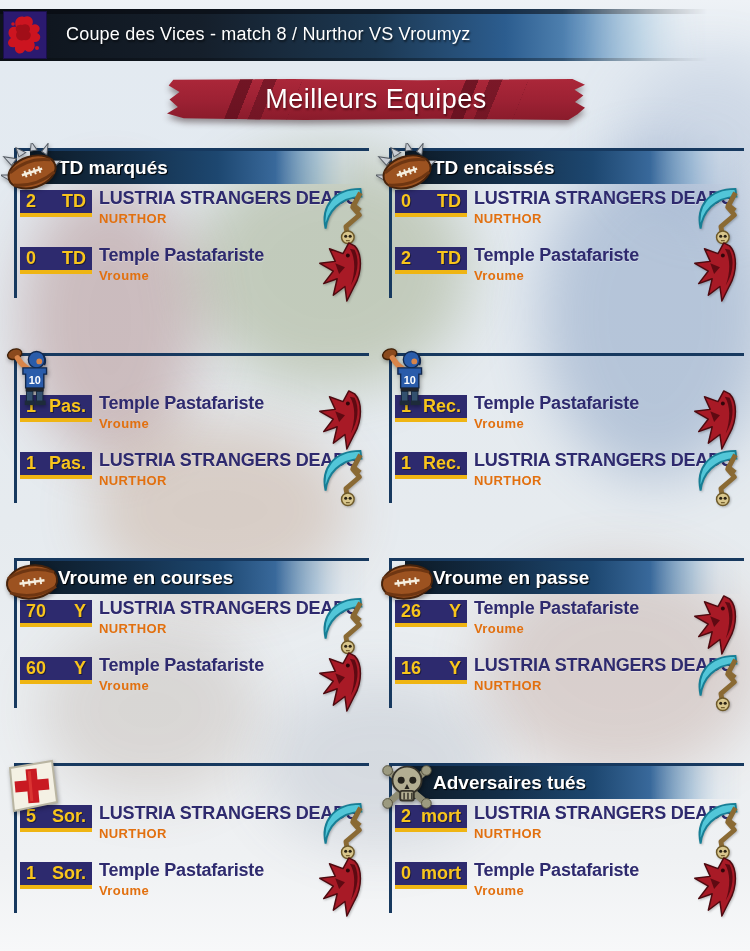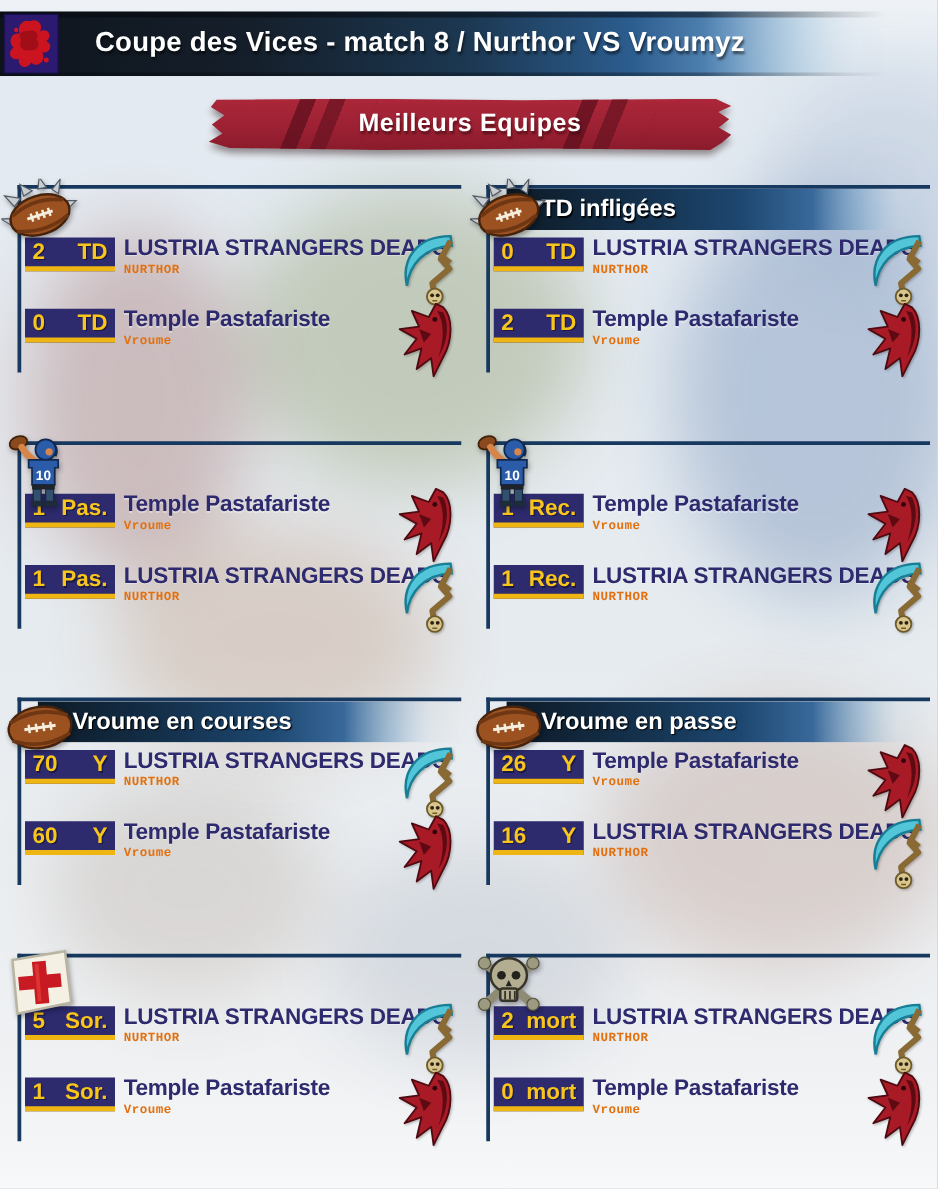--- a/index.html
+++ b/index.html
@@ -27,43 +27,43 @@
     box-shadow:inset 0 5px 0 rgba(5,8,12,.55), inset 0 -3px 0 rgba(5,8,12,.35);
     -webkit-mask-image:linear-gradient(90deg,#000 78%,rgba(0,0,0,.55) 88%,transparent 98%);
     mask-image:linear-gradient(90deg,#000 78%,rgba(0,0,0,.55) 88%,transparent 98%);
   }
   .app-logo{
     position:absolute;left:4px;top:3px;width:42px;height:46px;
     background:#2b1a70;box-shadow:0 0 0 1px #1a0f4a;
   }
   .app-logo svg{width:100%;height:100%;}
   .header-title{
-    position:absolute;left:76px;top:0;height:50px;display:flex;align-items:center;
-    color:#ffffff;font-size:22px;font-weight:bold;letter-spacing:.2px;
+    position:absolute;left:66px;top:0;height:50px;display:flex;align-items:center;
+    color:#ffffff;font-size:18px;font-weight:normal;letter-spacing:.2px;
     text-shadow:1px 2px 2px rgba(0,0,0,.55);white-space:nowrap;
   }
 
   
   .banner-wrap{position:absolute;left:167px;top:79px;width:418px;height:41px;
     filter:drop-shadow(0 4px 3px rgba(40,18,20,.45));}
   .banner{
     position:relative;width:100%;height:100%;overflow:hidden;
     background:linear-gradient(180deg,#ab2739 0%,#9c2133 55%,#8a1b2b 100%);
     clip-path:polygon(1.5% 2%,30% 0%,60% 3%,97% 0%,100% 14%,97.5% 26%,99.6% 40%,97.6% 56%,100% 70%,98.2% 86%,96% 100%,64% 97%,33% 100%,4% 96%,0% 84%,2.6% 68%,.6% 50%,3% 32%,.4% 16%);
     display:flex;align-items:center;justify-content:center;
   }
   .banner::before,.banner::after{
     content:"";position:absolute;top:-30%;height:160%;width:58px;
     background:repeating-linear-gradient(90deg,#5e0f1d 0 12px,rgba(0,0,0,0) 12px 22px,#6b1322 22px 34px,rgba(0,0,0,0) 34px 58px);
     transform:rotate(22deg);opacity:.75;
   }
   .banner::before{left:16%;}
   .banner::after{right:16%;}
   .banner-title{
-    position:relative;z-index:2;color:#fff;font-size:20px;font-weight:bold;
+    position:relative;z-index:2;color:#fff;font-size:27px;font-weight:normal;
     letter-spacing:.5px;text-shadow:1px 2px 2px rgba(55,8,14,.65);
   }
 
   
   .panels{position:absolute;left:0;top:148px;width:750px;display:grid;
     grid-template-columns:375px 375px;grid-auto-rows:205px;}
   .panel{position:relative;}
   .panel-topline{position:absolute;left:14px;right:6px;top:0;height:3px;background:#17395f;}
   .panel-vline{position:absolute;left:14px;top:0;width:3px;height:150px;background:#17395f;}
   .panel-header{
@@ -81,21 +81,21 @@
   .badge{
     position:absolute;left:20px;top:0;width:72px;height:27px;
     background:#2d2a6e;border-bottom:4px solid #efb513;
     color:#f8c51c;font-weight:bold;font-size:18px;
     display:flex;align-items:center;justify-content:space-between;
     padding:0 6px;box-sizing:border-box;text-shadow:1px 1px 0 rgba(0,0,0,.4);
   }
   .row-text{position:absolute;left:99px;top:-2px;}
   .team{color:#2e2a6e;font-size:18px;font-weight:bold;letter-spacing:-.2px;white-space:nowrap;
     text-shadow:0 1px 0 rgba(255,255,255,.35);}
-  .coach{color:#e2700f;font-size:10px;font-weight:bold;margin-top:2px;letter-spacing:.4px;white-space:nowrap;font-family:Liberation Mono, monospace;}
+  .coach{color:#e2700f;font-size:13px;font-weight:bold;margin-top:2px;letter-spacing:.4px;white-space:nowrap;}
   .row-logo{position:absolute;right:4px;top:-5px;width:56px;height:60px;z-index:2;
     filter:drop-shadow(1px 1px 1px rgba(0,0,0,.25));}
 </style>
 </head>
 <body>
 
 <svg width="0" height="0" style="position:absolute" aria-hidden="true">
 <defs>
   <symbol id="sym-splat" viewBox="0 0 42 46">
     <path d="M20,5 C26,2 31,8 28,13 C34,10 39,17 33,21 C39,23 36,31 30,30 C33,37 26,43 21,38 C18,44 10,42 11,35 C5,37 1,30 7,26 C2,22 5,13 12,15 C9,8 15,3 20,5 Z" fill="#cc1420"></path>
@@ -226,20 +226,23 @@
     <div class="banner">
       <span class="banner-title">Meilleurs Equipes</span>
     </div>
   </div>
 
   <div class="panels">
 
     <div class="panel">
       <div class="panel-topline"></div>
       <div class="panel-vline"></div>
+      <div class="panel-header">
+        <span class="panel-title">TD marqués</span>
+      </div>
       <svg class="panel-icon" viewBox="0 0 64 58">
           <use href="#sym-spiked-football"></use>
         </svg>
       <div class="rows">
         <div class="row">
           <div class="badge">
             <span>2</span>
               <span>TD</span>
           </div>
           <div class="row-text">
@@ -263,21 +266,21 @@
               <use href="#sym-temple"></use>
             </svg>
         </div>
       </div>
     </div>
 
     <div class="panel">
       <div class="panel-topline"></div>
       <div class="panel-vline"></div>
       <div class="panel-header">
-        <span class="panel-title">TD infligées</span>
+        <span class="panel-title">TD encaissés</span>
       </div>
       <svg class="panel-icon" viewBox="0 0 64 58">
           <use href="#sym-spiked-football"></use>
         </svg>
       <div class="rows">
         <div class="row">
           <div class="badge">
             <span>0</span>
               <span>TD</span>
           </div>
@@ -487,20 +490,23 @@
           <svg class="row-logo" viewBox="0 0 56 62">
               <use href="#sym-temple"></use>
             </svg>
         </div>
       </div>
     </div>
 
     <div class="panel">
       <div class="panel-topline"></div>
       <div class="panel-vline"></div>
+      <div class="panel-header">
+        <span class="panel-title">Adversaires tués</span>
+      </div>
       <svg class="panel-icon" viewBox="0 0 64 60">
           <use href="#sym-skull"></use>
         </svg>
       <div class="rows">
         <div class="row">
           <div class="badge">
             <span>2</span>
               <span>mort</span>
           </div>
           <div class="row-text">

